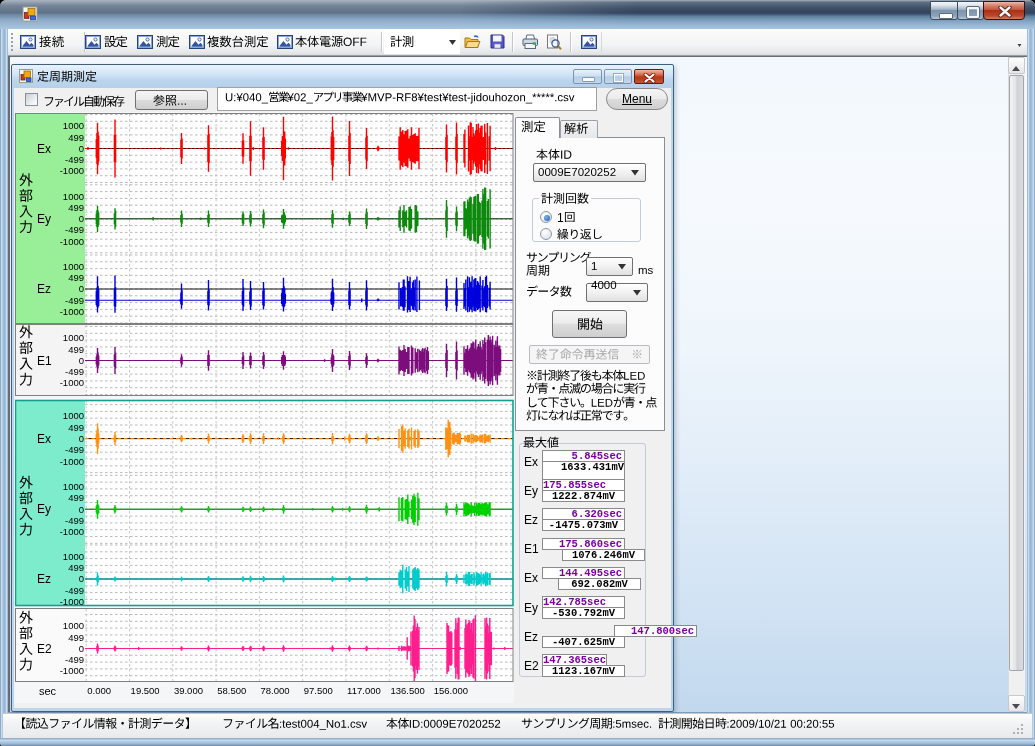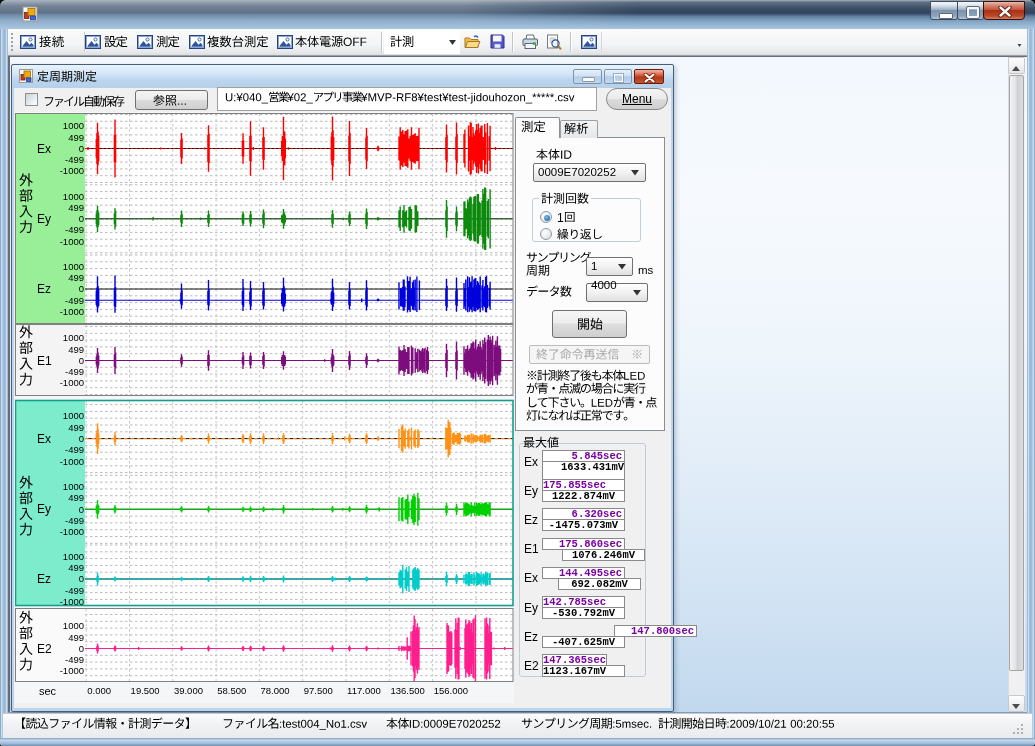--- a/index.html
+++ b/index.html
@@ -793,21 +793,21 @@
     <div style="position:absolute;left:542px;top:566.8px;width:83px;height:12px;background:#fff;border:1px solid #8a8a8a;box-sizing:border-box;font:bold 10.5px 'Liberation Mono';color:#7a00a0;text-align:right;padding-right:2px;line-height:10px;z-index:5;">144.495sec</div>
     <div style="position:absolute;left:558px;top:577.8px;width:83px;height:12px;background:#fff;border:1px solid #8a8a8a;box-sizing:border-box;font:bold 10.5px 'Liberation Mono';color:#000;text-align:center;line-height:11px;z-index:5;">692.082mV</div>
     <div style="position:absolute;left:524px;top:600.5px;font:12px 'Liberation Sans';color:#000;z-index:5;">Ey</div>
     <div style="position:absolute;left:542px;top:596.0px;width:83px;height:12px;background:#fff;border:1px solid #8a8a8a;box-sizing:border-box;font:bold 10.5px 'Liberation Mono';color:#7a00a0;text-align:right;padding-right:20px;line-height:10px;z-index:5;">142.785sec</div>
     <div style="position:absolute;left:542px;top:607.0px;width:83px;height:12px;background:#fff;border:1px solid #8a8a8a;box-sizing:border-box;font:bold 10.5px 'Liberation Mono';color:#000;text-align:center;line-height:11px;z-index:5;">-530.792mV</div>
     <div style="position:absolute;left:524px;top:629.7px;font:12px 'Liberation Sans';color:#000;z-index:5;">Ez</div>
     <div style="position:absolute;left:566px;top:625.2px;width:83px;height:12px;background:#fff;border:1px solid #8a8a8a;box-sizing:border-box;font:bold 10.5px 'Liberation Mono';color:#7a00a0;text-align:right;padding-right:2px;line-height:10px;z-index:5;margin-left:48px;">147.800sec</div>
     <div style="position:absolute;left:542px;top:636.2px;width:83px;height:12px;background:#fff;border:1px solid #8a8a8a;box-sizing:border-box;font:bold 10.5px 'Liberation Mono';color:#000;text-align:center;line-height:11px;z-index:5;">-407.625mV</div>
     <div style="position:absolute;left:524px;top:658.9px;font:12px 'Liberation Sans';color:#000;z-index:5;">E2</div>
     <div style="position:absolute;left:542px;top:654.4px;width:65px;height:12px;background:#fff;border:1px solid #8a8a8a;box-sizing:border-box;font:bold 10.5px 'Liberation Mono';color:#7a00a0;text-align:right;padding-right:2px;line-height:10px;z-index:5;">147.365sec</div>
-    <div style="position:absolute;left:542px;top:665.4px;width:83px;height:12px;background:#fff;border:1px solid #8a8a8a;box-sizing:border-box;font:bold 10.5px 'Liberation Mono';color:#000;line-height:11px;z-index:5;">1123.167mV</div>
+    <div style="position:absolute;left:542px;top:665.4px;width:83px;height:12px;background:#fff;border:1px solid #8a8a8a;box-sizing:border-box;font:bold 10.5px 'Liberation Mono';color:#000;text-align:center;line-height:11px;z-index:5;">1123.167mV</div>
     <div id="statusbar"></div>
     <svg style="position:absolute;left:14.0px;top:715.0px;z-index:3;overflow:visible" width="185" height="16">
       <g fill="#000" transform="translate(0 12.72) scale(0.01200 -0.01200)">
         <use href="#g3010" x="0"></use>
         <use href="#g8aad" x="950"></use>
         <use href="#g8fbc" x="1900"></use>
         <use href="#g30d5" x="2850"></use>
         <use href="#g30a1" x="3800"></use>
         <use href="#g30a4" x="4750"></use>
         <use href="#g30eb" x="5700"></use>

